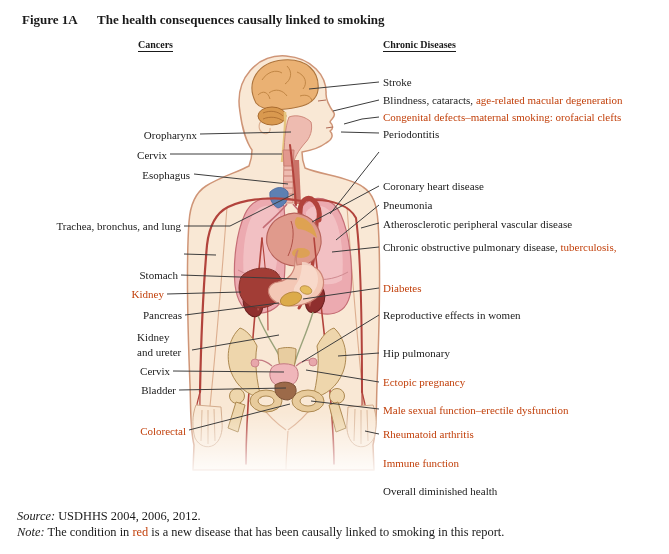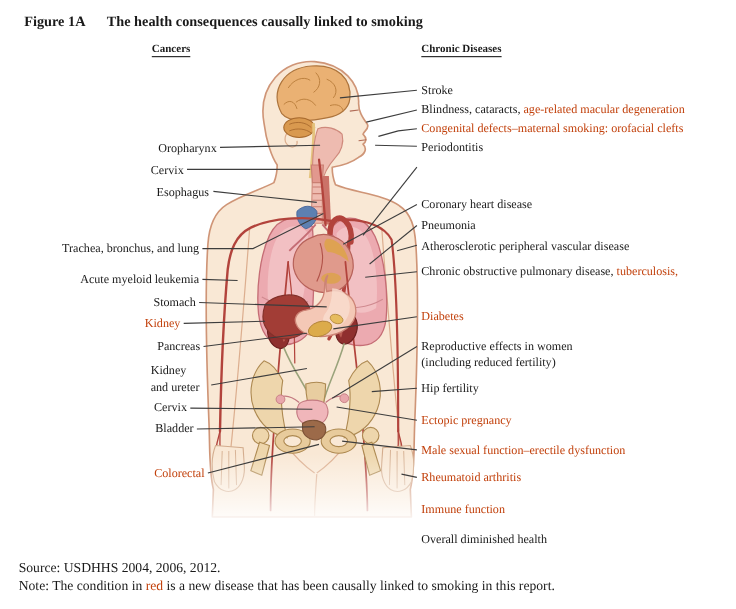--- a/index.html
+++ b/index.html
@@ -5,21 +5,21 @@
   html,body{margin:0;padding:0;background:#fff;}
   .page{position:relative;width:669px;height:554px;background:#ffffff;overflow:hidden;
         font-family:"Liberation Serif", serif;color:#1a1a1a;}
   .title{position:absolute;font-weight:bold;font-size:13px;white-space:nowrap;}
   .hdr{position:absolute;font-weight:bold;font-size:10px;white-space:nowrap;
        border-bottom:1.5px solid #1a1a1a;padding-bottom:1px;}
   .lbl{position:absolute;font-size:11px;line-height:14.5px;white-space:nowrap;}
   .left{}
   .red{color:#c2410c;font-weight:normal;}
   .footer{position:absolute;font-size:12.4px;white-space:nowrap;}
-  .it{}
+  .it{font-style:italic;}
   svg.diagram{position:absolute;left:0;top:0;}
 </style>
 </head>
 <body>
 
 <div class="page">
 
   <svg class="diagram" width="669" height="554" viewBox="0 0 669 554">
     <defs>
       <linearGradient id="fade" x1="0" y1="0" x2="0" y2="1">
@@ -198,40 +198,39 @@
   <div class="title" style="left:22px;top:12px">Figure 1A</div>
   <div class="title" style="left:97px;top:12px">The health consequences causally linked to smoking</div>
 
   <div class="hdr" style="left:138px;top:39px">Cancers</div>
   <div class="hdr" style="left:383px;top:39px">Chronic Diseases</div>
 
   <div class="lbl left" style="top:128px;right:472px">Oropharynx</div>
   <div class="lbl left" style="top:148px;right:502px">Cervix</div>
   <div class="lbl left" style="top:168px;right:479px">Esophagus</div>
   <div class="lbl left" style="top:219px;right:488px">Trachea, bronchus, and lung</div>
-  <div class="lbl left" style="top:247px;right:488px">Acute myeloid leukemia</div>
   <div class="lbl left" style="top:268px;right:491px">Stomach</div>
   <div class="lbl left red" style="top:287px;right:505px">Kidney</div>
   <div class="lbl left" style="top:308px;right:487px">Pancreas</div>
   <div class="lbl" style="top:330px;left:137px"><span>Kidney</span><br><span>and ureter</span></div>
   <div class="lbl left" style="top:364px;right:499px">Cervix</div>
   <div class="lbl left" style="top:383px;right:493px">Bladder</div>
   <div class="lbl left red" style="top:424px;right:483px">Colorectal</div>
 
   <div class="lbl" style="top:75px;left:383px">Stroke</div>
   <div class="lbl" style="top:93px;left:383px"><span>Blindness, cataracts, </span><span class="red">age-related macular degeneration</span></div>
   <div class="lbl red" style="top:110px;left:383px">Congenital defects–maternal smoking: orofacial clefts</div>
   <div class="lbl" style="top:127px;left:383px">Periodontitis</div>
   <div class="lbl" style="top:179px;left:383px">Coronary heart disease</div>
   <div class="lbl" style="top:198px;left:383px">Pneumonia</div>
   <div class="lbl" style="top:217px;left:383px">Atherosclerotic peripheral vascular disease</div>
   <div class="lbl" style="top:240px;left:383px"><span>Chronic obstructive pulmonary disease, </span><span class="red">tuberculosis,</span><br></div>
   <div class="lbl red" style="top:281px;left:383px">Diabetes</div>
-  <div class="lbl" style="top:308px;left:383px"><span>Reproductive effects in women</span><br><span>(including reduced fertility)</span></div>
-  <div class="lbl" style="top:346px;left:383px">Hip fertility</div>
+  <div class="lbl" style="top:308px;left:383px"><span>Reproductive effects in women</span><br></div>
+  <div class="lbl" style="top:346px;left:383px">Hip pulmonary</div>
   <div class="lbl red" style="top:375px;left:383px">Ectopic pregnancy</div>
   <div class="lbl red" style="top:403px;left:383px">Male sexual function–erectile dysfunction</div>
   <div class="lbl red" style="top:427px;left:383px">Rheumatoid arthritis</div>
   <div class="lbl red" style="top:456px;left:383px">Immune function</div>
   <div class="lbl" style="top:484px;left:383px">Overall diminished health</div>
 
   <div class="footer" style="top:509px;left:17px"><span class="it">Source:</span><span> USDHHS 2004, 2006, 2012.</span></div>
   <div class="footer" style="top:525px;left:17px"><span class="it">Note:</span><span> The condition in </span><span class="red">red</span><span> is a new disease that has been causally linked to smoking in this report.</span></div>
 
 </div>

